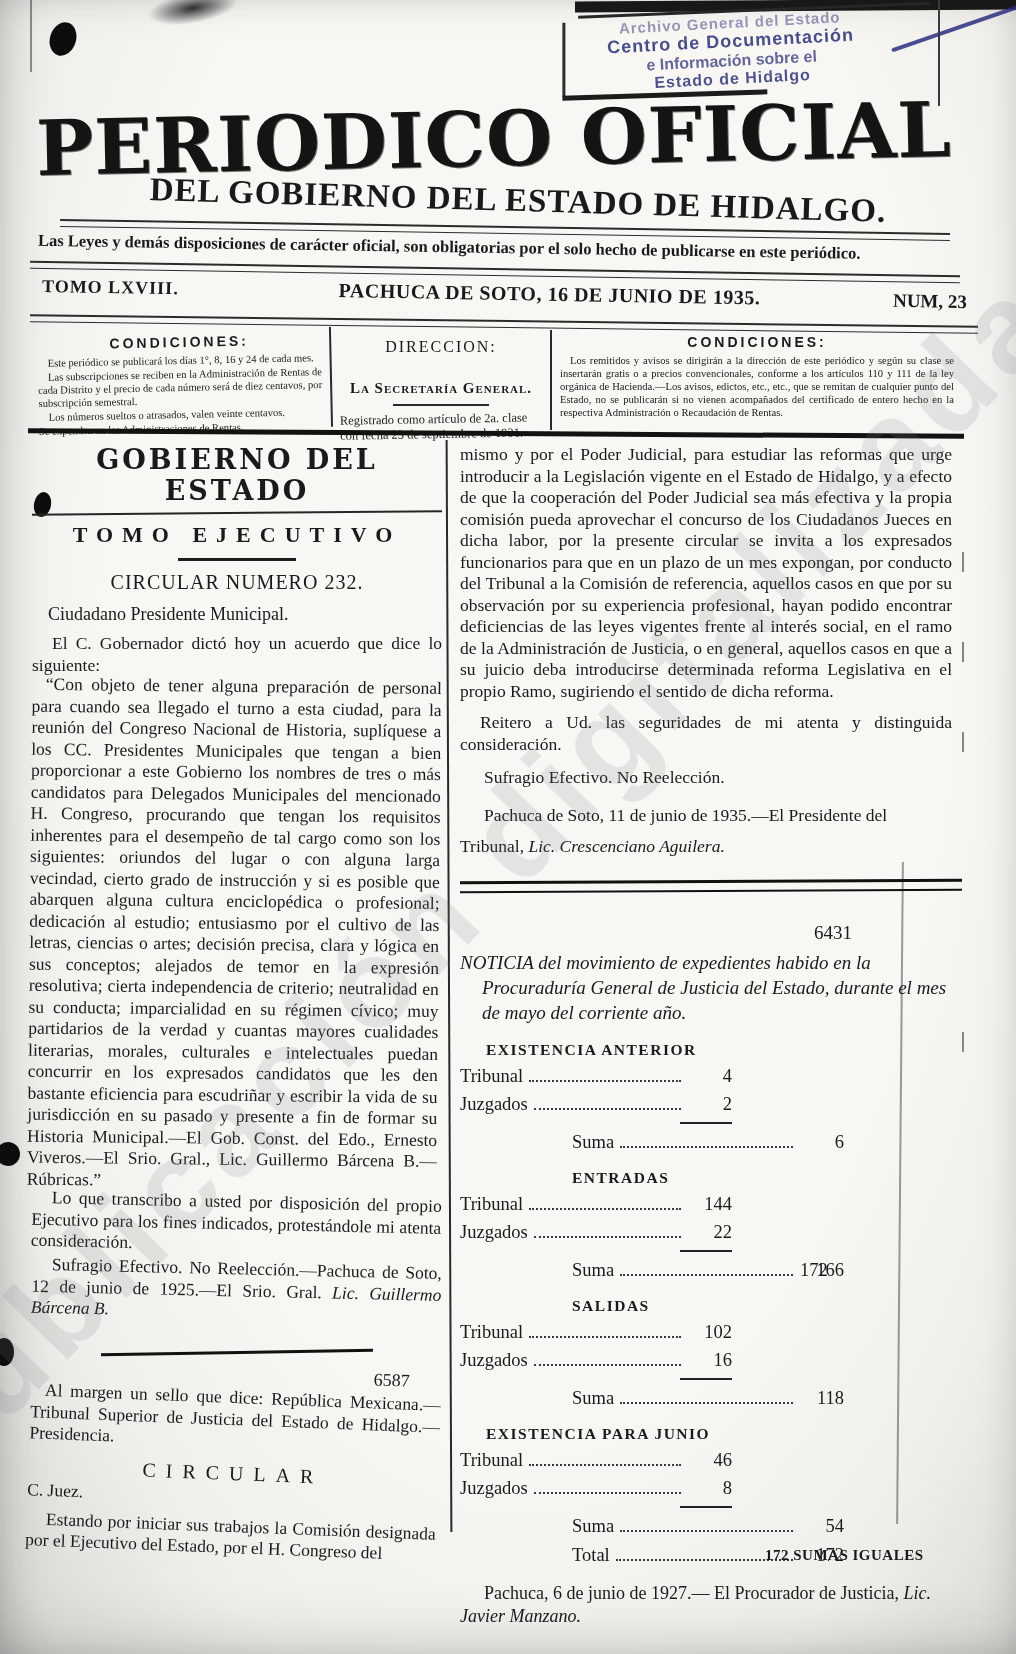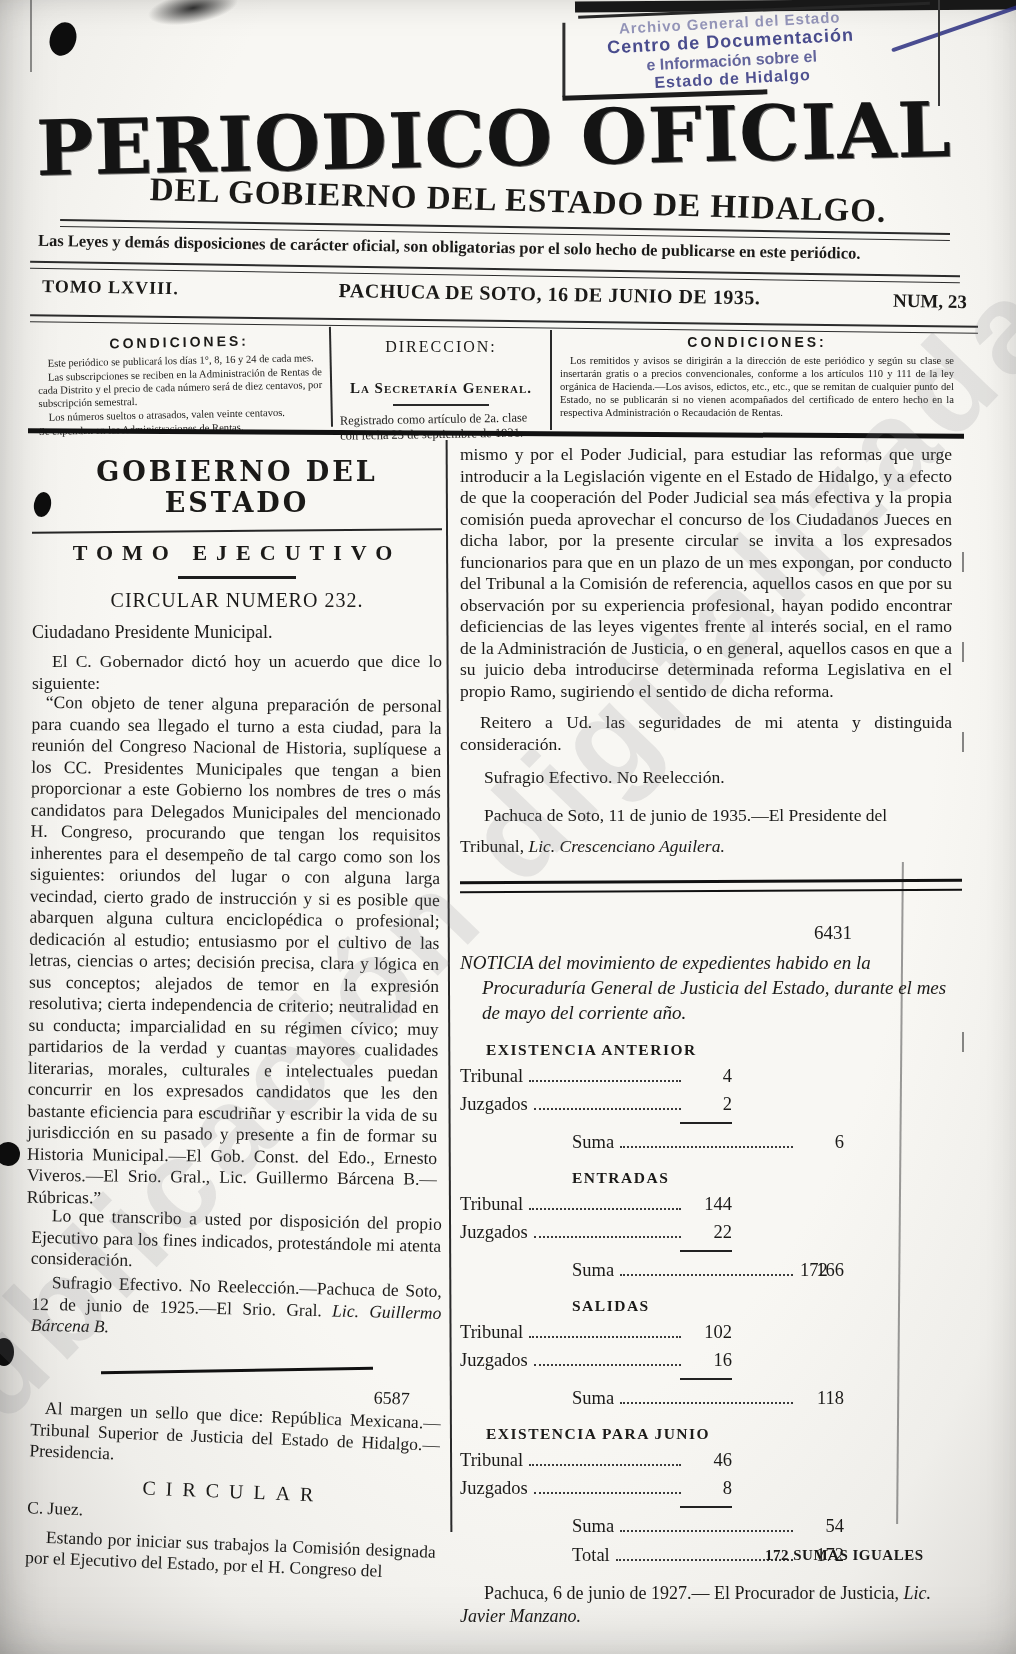--- a/index.html
+++ b/index.html
@@ -78,27 +78,27 @@
   .dir-rule{width:96px;height:2px;background:#2a2a2a;margin:7px auto 6px auto;}
   .dir-reg{font-size:12.5px;line-height:15px;text-align:left;transform:rotate(-1deg);}
   .heavy-rule{position:absolute;left:28px;top:431px;width:936px;height:5px;background:#121212;transform:rotate(.35deg);}
   
   .col-divider{position:absolute;left:448px;top:440px;width:2px;height:1092px;background:#2a2a2a;transform:rotate(-.25deg);}
   .colL{position:absolute;left:32px;top:444px;width:410px;}
   .colR{position:absolute;left:460px;top:444px;width:492px;}
   .para{font-size:17.5px;line-height:21.5px;text-align:justify;margin:0 0 2px 0;}
   .ind14{text-indent:14px;} .ind20{text-indent:20px;}
   .sec-title{font-family:"DejaVu Serif",serif;font-weight:bold;font-size:27px;letter-spacing:3px;
-      text-align:center;margin:12px;}
+      text-align:center;margin:0;}
   .sec-rule{height:2px;background:#262626;margin:6px 0 8px 0;transform:rotate(-.5deg);}
   .sub-title{font-weight:bold;font-size:22px;letter-spacing:9px;text-align:center;margin:4px 0 0 0;}
   .short-rule{width:118px;height:3px;background:#1d1d1d;margin:10px auto 8px auto;}
   .doc-num{text-align:right;padding-right:32px;font-size:18px;margin:0 0 2px 0;}
   .circ-title{text-align:center;font-size:20px;letter-spacing:1px;margin:10px 0 10px 0;}
-  .addressee{font-size:18px;margin:4px 0 8px 0;}
+  .addressee{font-size:18px;margin:4px 0 8px 16px;}
   .tilt1{transform:rotate(.6deg);transform-origin:top right;}
   .tilt2{transform:rotate(1.3deg);transform-origin:top right;}
   .divider-mid{width:272px;height:3px;background:#111;margin:24px auto 18px auto;transform:rotate(-1deg);}
   .block-6587{transform:rotate(2.2deg);transform-origin:top right;}
   .circ2-title{text-align:center;font-size:20px;letter-spacing:10px;margin:10px 0 2px 0;}
   .cjuez{font-size:17.5px;margin:0 0 8px 0;}
   .sufragio{padding-left:24px;font-size:17.5px;margin:12px 0 0 0;}
   .sig{font-size:17.5px;line-height:31px;text-indent:24px;margin:12px 0 0 0;}
   .it{font-style:italic;}
   .dbl-thick{margin-top:18px;height:7px;border-top:3px solid #111;border-bottom:2px solid #111;

